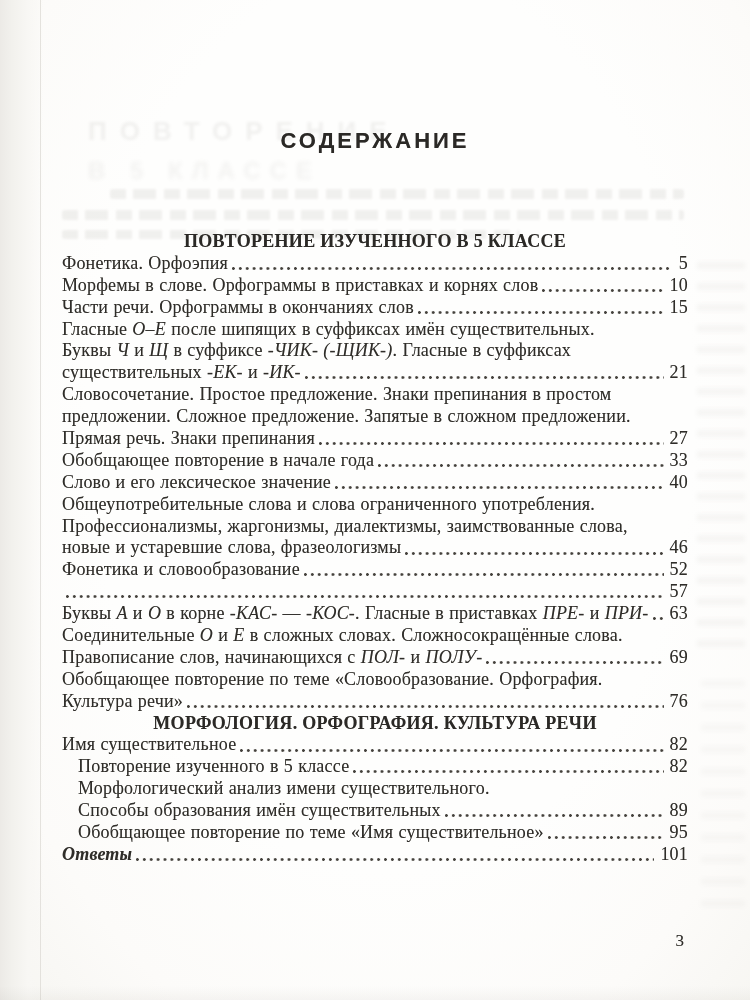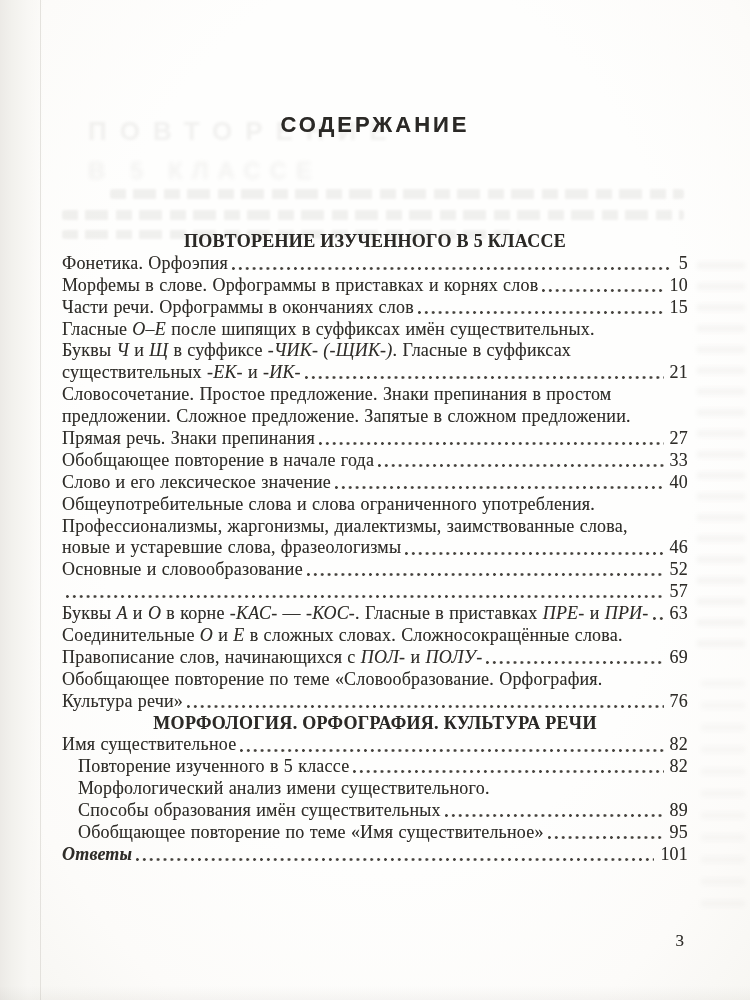--- a/index.html
+++ b/index.html
@@ -26,21 +26,21 @@
   #ghost-par-2{left:62px;right:66px;top:210px;height:10px;}
   #ghost-par-3{left:62px;right:230px;top:230px;height:9px;}
   #ghost-col-right{right:5px;top:262px;width:48px;height:390px;
     background:repeating-linear-gradient(180deg,#817c74 0 7px,rgba(0,0,0,0) 7px 21px);
     opacity:.06;filter:blur(2.2px);}
   #ghost-col-right-2{right:5px;top:680px;width:44px;height:230px;
     background:repeating-linear-gradient(180deg,#817c74 0 7px,rgba(0,0,0,0) 7px 22px);
     opacity:.045;filter:blur(2.4px);}
 
   
-  .title{position:absolute;left:62px;right:62px;top:112px;margin:0;text-align:center;
+  .title{position:absolute;left:62px;right:62px;top:112px;margin:16px;text-align:center;
     font-family:"Liberation Sans","DejaVu Sans",sans-serif;font-weight:bold;
     font-size:22px;line-height:26px;letter-spacing:3px;color:#2b2926;
     text-shadow:0 0 .5px rgba(43,41,38,.45);}
 
   
   .toc{position:absolute;left:62px;right:62px;top:231px;
     text-shadow:0 0 .5px rgba(47,45,41,.35);}
   .entry-row{display:flex;align-items:baseline;height:21.9px;line-height:21.9px;
     font-size:18px;letter-spacing:.2px;word-spacing:.5px;white-space:nowrap;}
   .entry-row.indent{padding-left:16px;}
@@ -128,21 +128,21 @@
       </div>
       <div class="entry-row">
         <span class="txt"><span>Профессионализмы, жаргонизмы, диалектизмы, заимствованные слова,</span></span>
       </div>
       <div class="entry-row">
         <span class="txt"><span>новые и устаревшие слова, фразеологизмы</span></span>
         <span class="dots"></span>
         <span class="pg">46</span>
       </div>
       <div class="entry-row">
-        <span class="txt"><span>Основные и словообразование</span></span>
+        <span class="txt"><span>Фонетика и словообразование</span></span>
         <span class="dots"></span>
         <span class="pg">52</span>
       </div>
       <div class="entry-row">
         <span class="dots"></span>
         <span class="pg">57</span>
       </div>
       <div class="entry-row">
         <span class="txt"><span>Буквы </span><span class="it">А</span><span> и </span><span class="it">О</span><span> в корне </span><span class="it">-КАС-</span><span> — </span><span class="it">-КОС-</span><span>. Гласные в приставках </span><span class="it">ПРЕ-</span><span> и </span><span class="it">ПРИ-</span></span>
         <span class="dots"></span>

